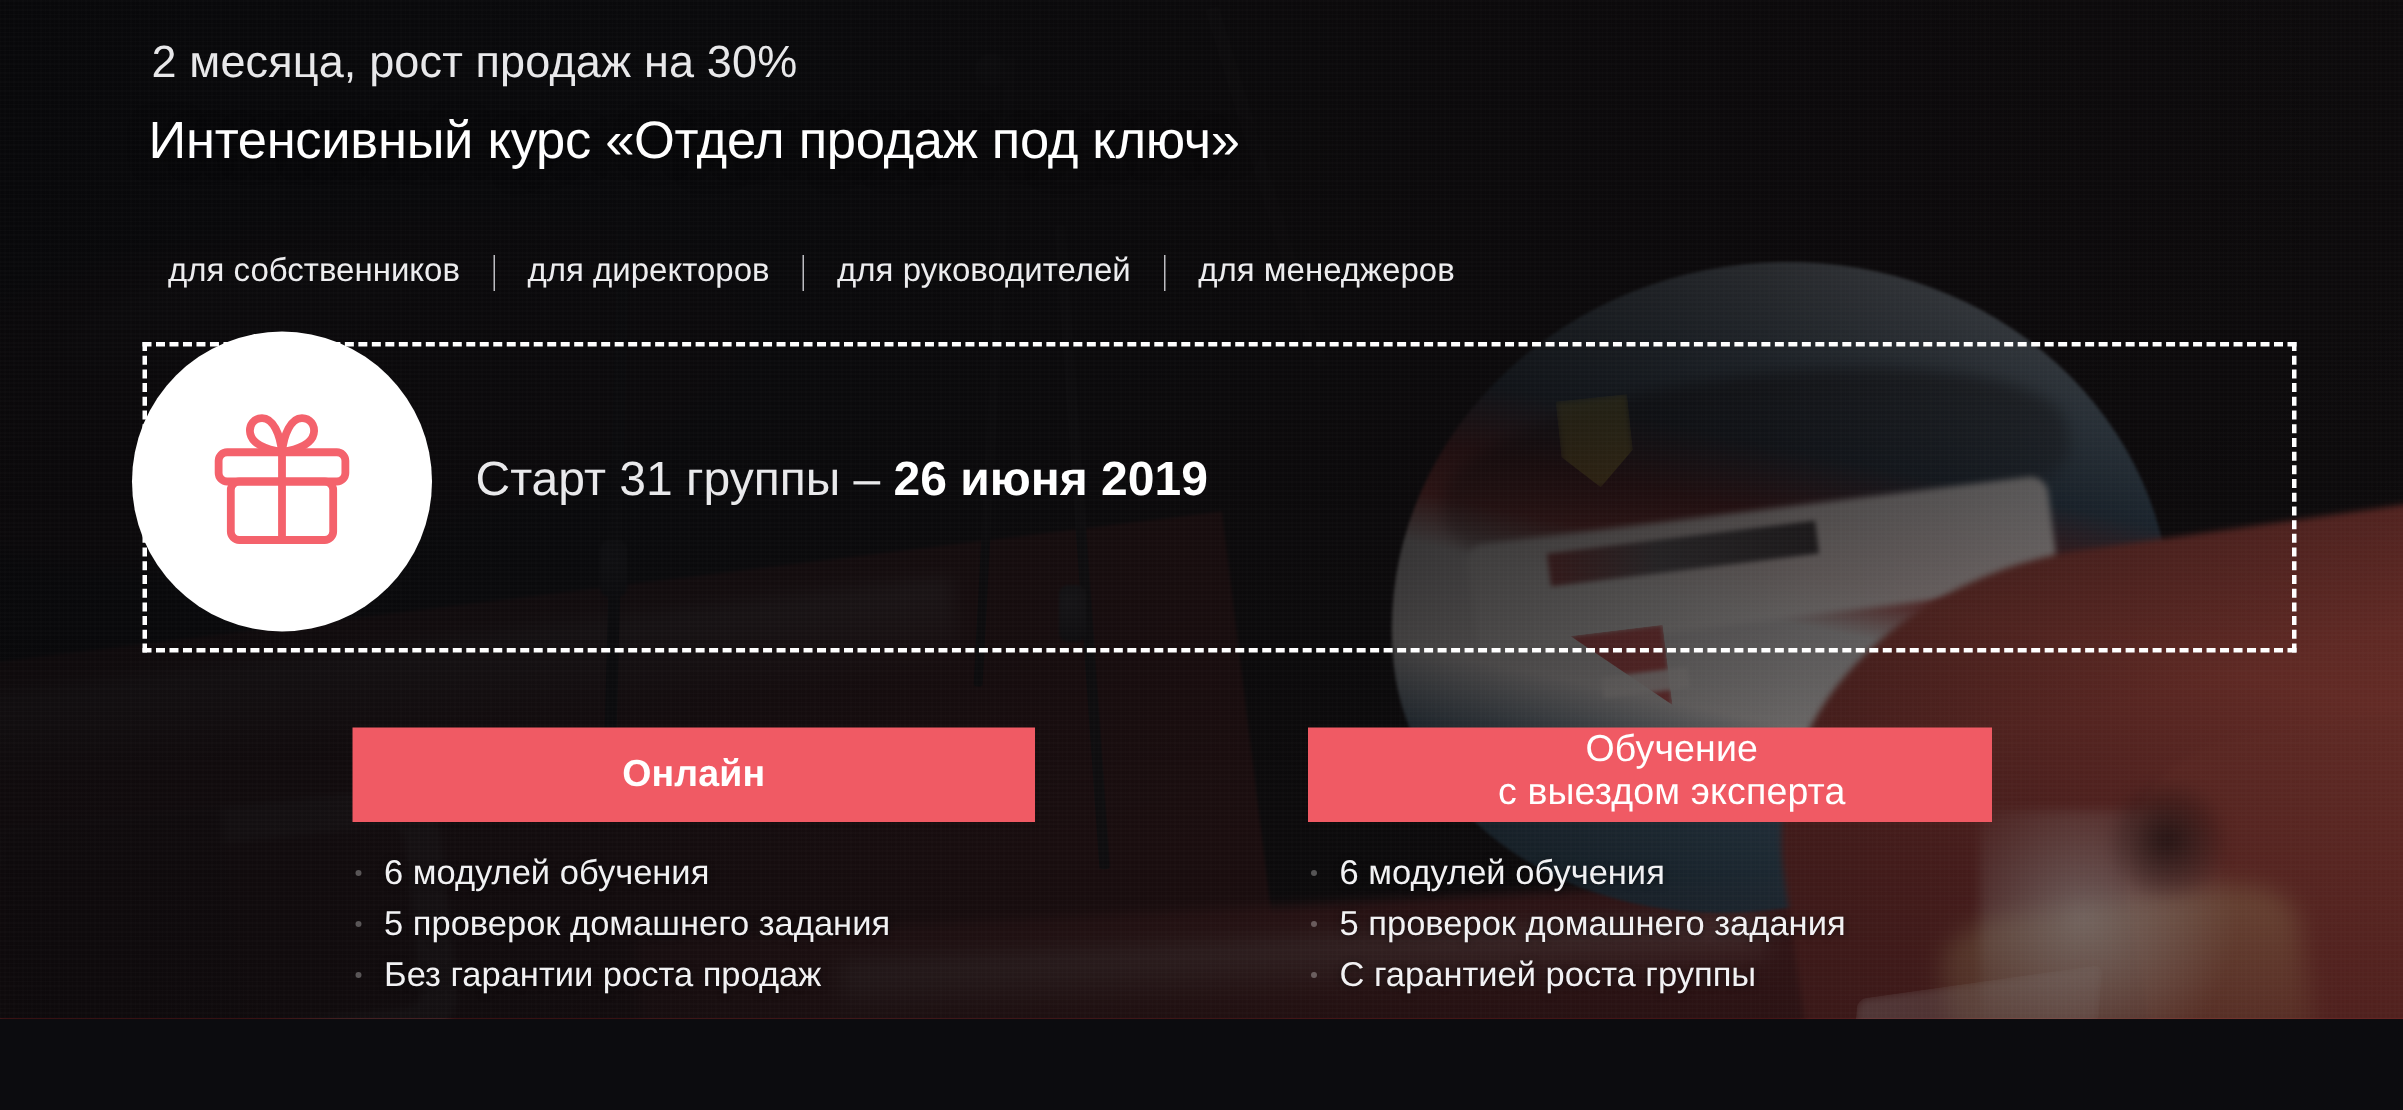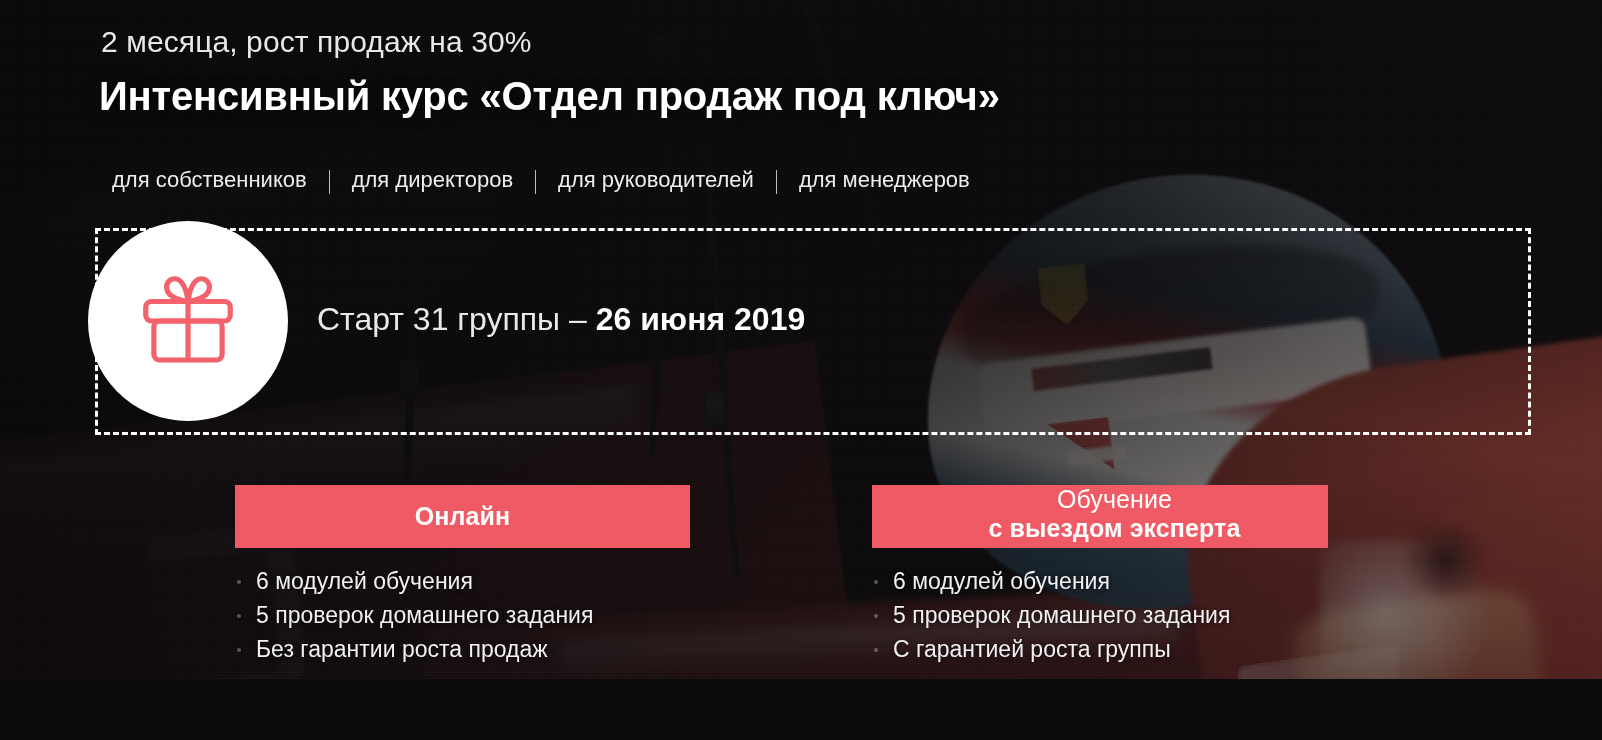--- a/index.html
+++ b/index.html
@@ -287,21 +287,21 @@
   
   .content { position: absolute; inset: 0; }
 
   .kicker {
     position: absolute; left: 101px; top: 25px;
     font-size: 30px; font-weight: 400; color: #e8e8ea;
     letter-spacing: .1px; white-space: nowrap;
   }
   .headline {
     position: absolute; left: 99px; top: 74px;
-    font-size: 40px; font-weight: 700; color: #ffffff;
+    font-size: 35px; font-weight: 400; color: #ffffff;
     letter-spacing: -.2px; white-space: nowrap;
     text-shadow: 0 2px 14px rgba(0,0,0,.6);
   }
   .audience {
     position: absolute; left: 110px; top: 167px;
     display: flex; align-items: flex-end; gap: 0;
     font-size: 22px; color: #ededef; white-space: nowrap;
   }
   .audience .aud-item { padding: 0 2px; }
   .audience .aud-sep {
@@ -344,21 +344,21 @@
 
   .plan-btn {
     height: 63px;
     background: #F05A64;
     display: flex; align-items: center; justify-content: center;
     color: #ffffff; font-size: 25px; font-weight: 700;
     letter-spacing: .1px; white-space: nowrap;
     cursor: pointer;
   }
   .plan-btn .light { font-weight: 400; }
-  .plan-btn .light + .strong { font-weight: 700; }
+  .plan-btn .light + .strong { font-weight: 400; }
   .plan-btn.mixed { justify-content: flex-start; padding-left: 29px; flex-direction: column; }
 
   .plan-list {
     list-style: none;
     margin-top: 16px;
     padding: 0;
   }
   .plan-list li {
     position: relative;
     padding-left: 21px;

